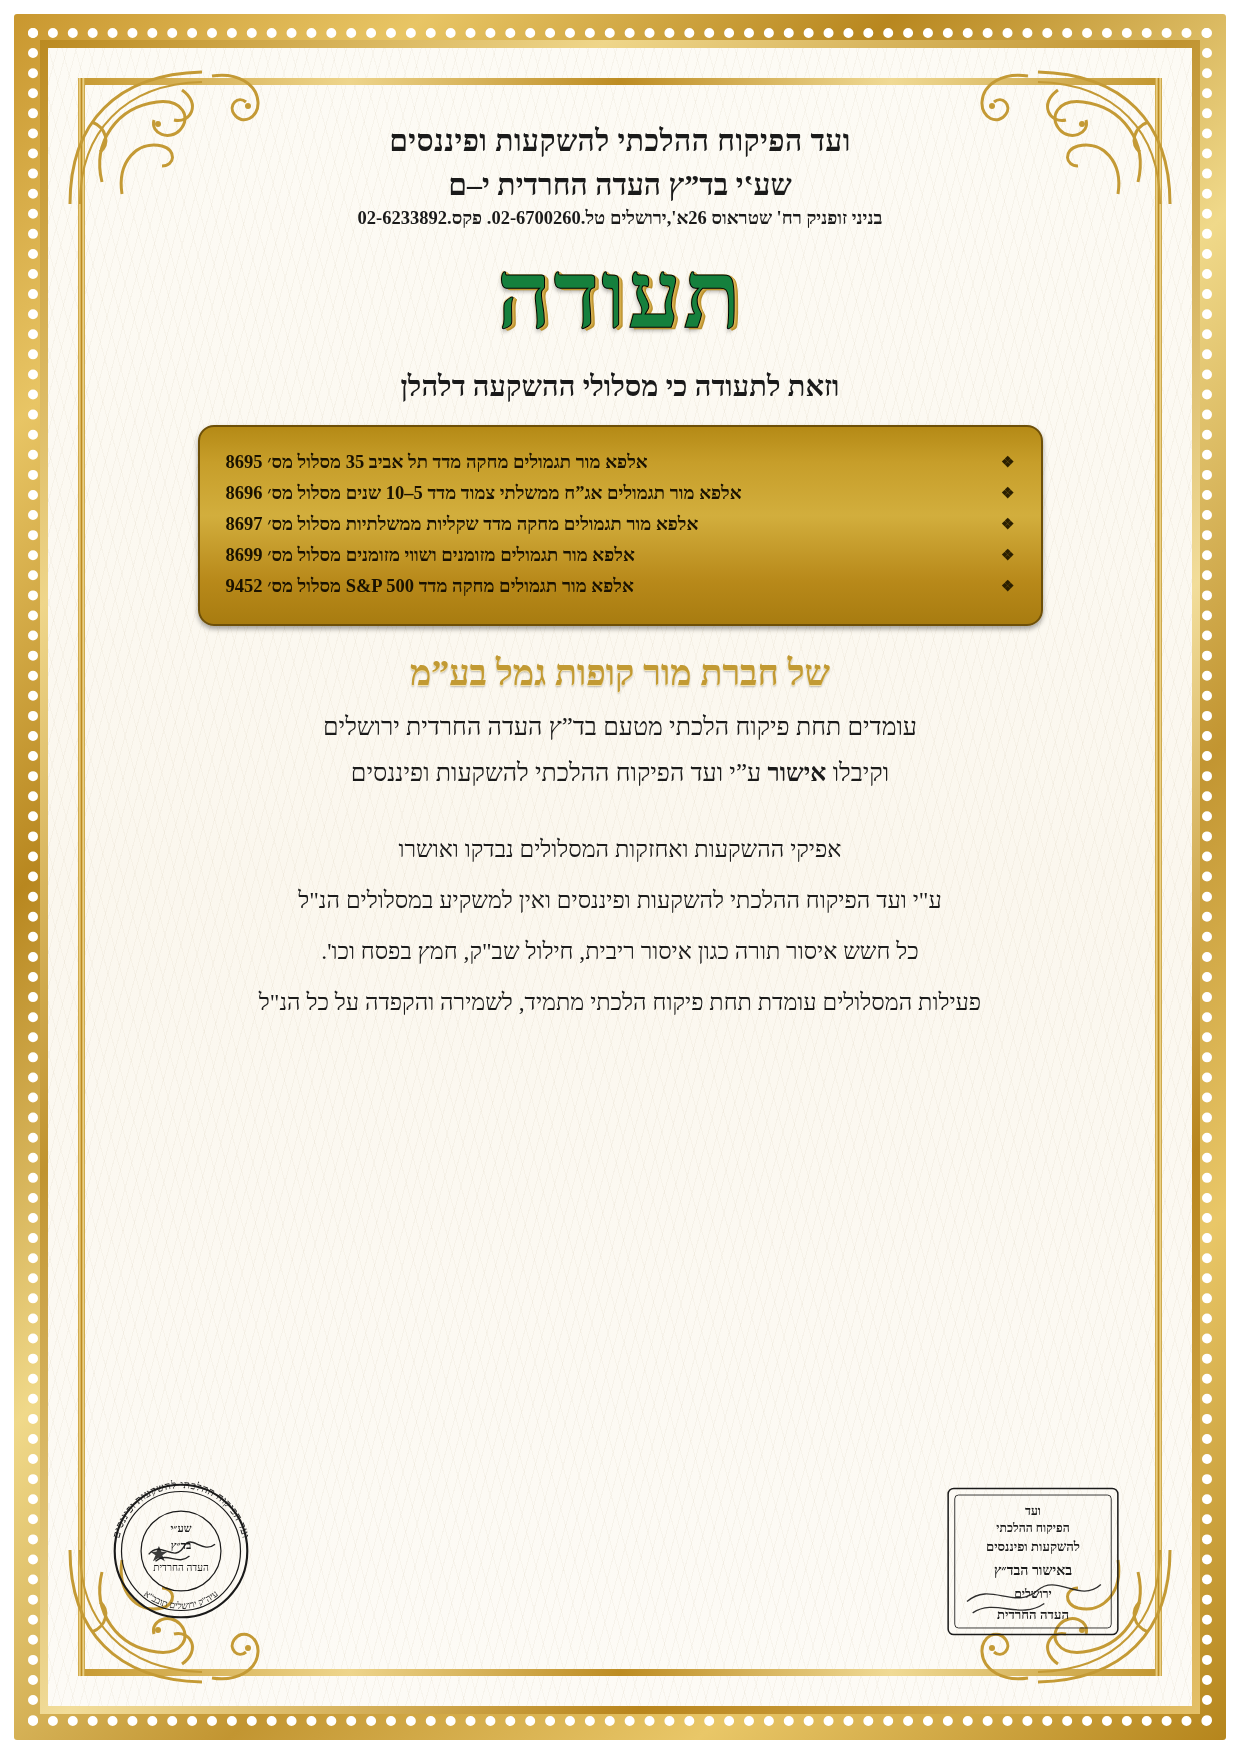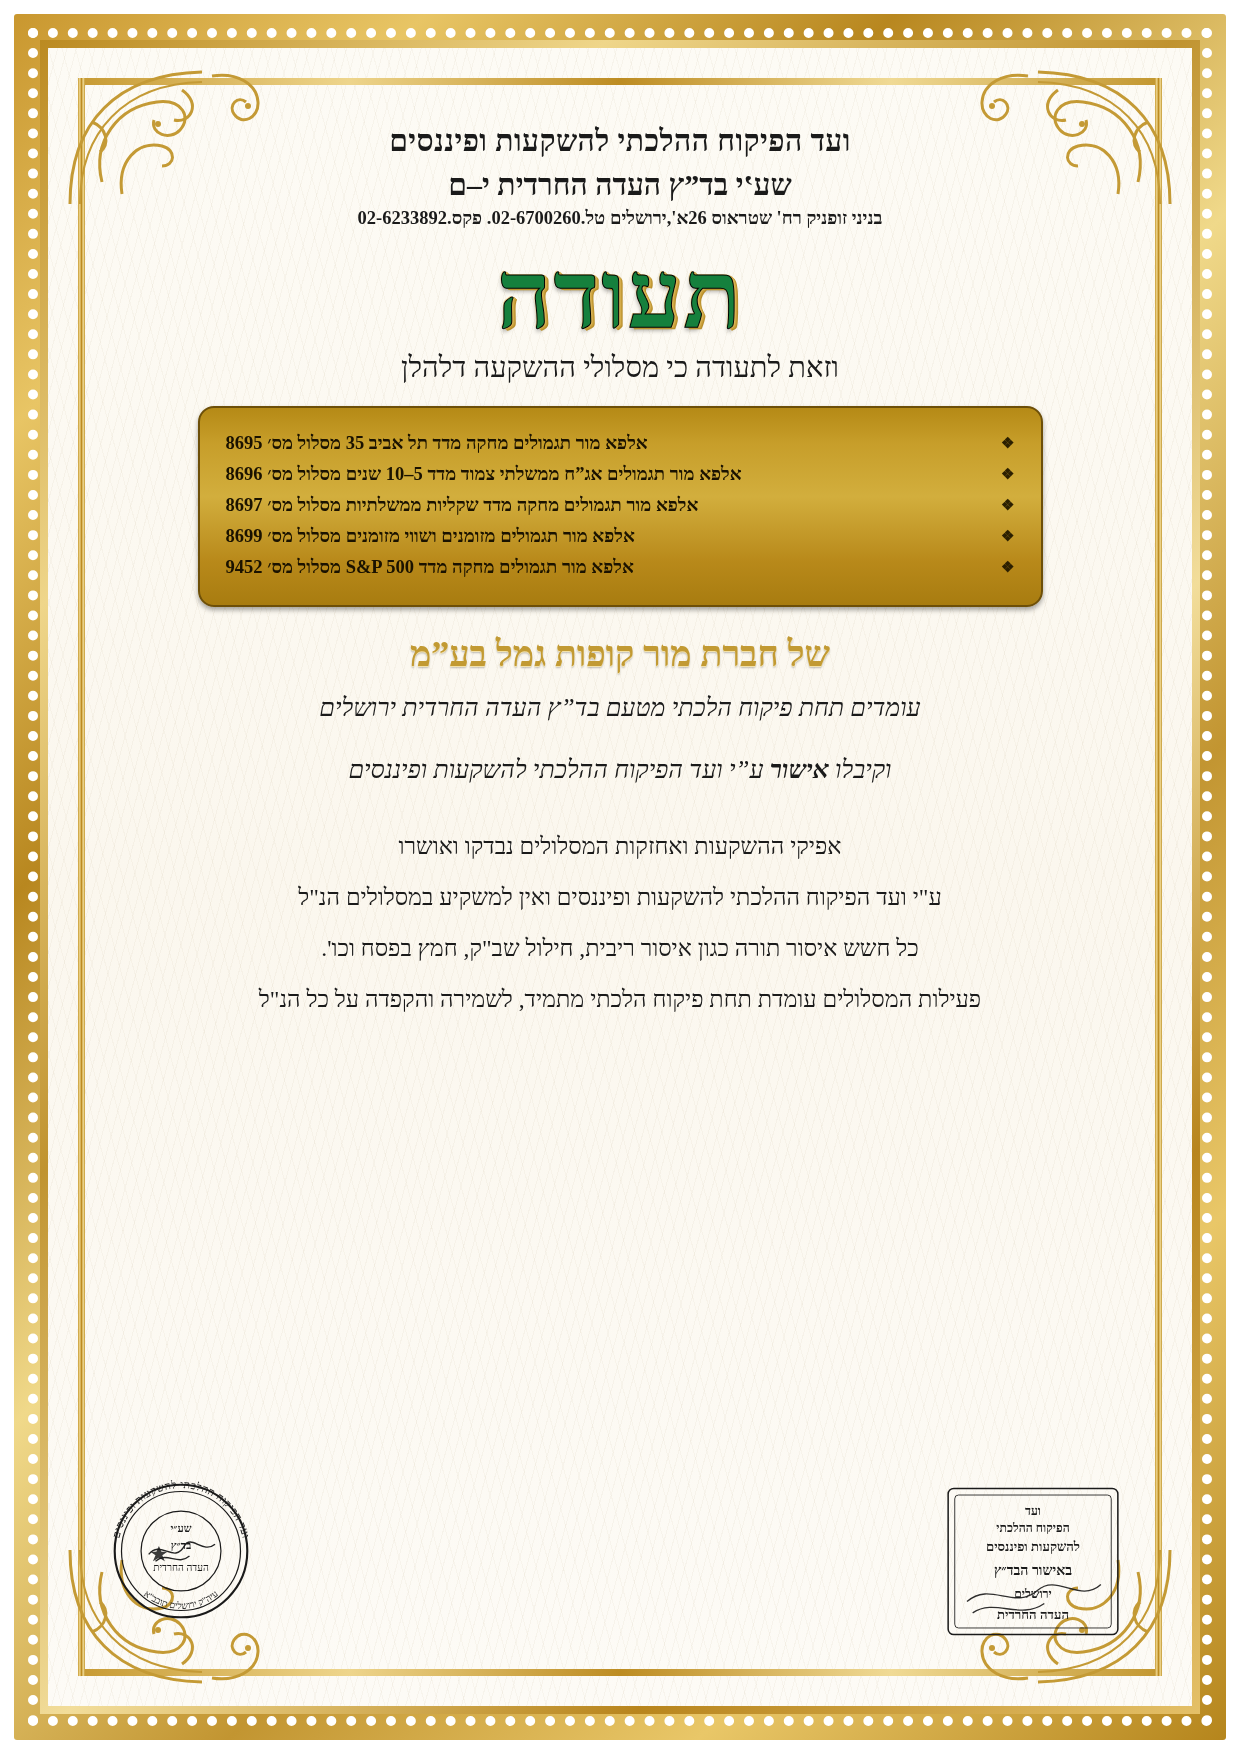--- a/index.html
+++ b/index.html
@@ -114,23 +114,23 @@
     text-shadow:
        2px 0 0 #d8b254,
        3px 1px 0 #caa13c,
        4px 2px 0 #b98f2c,
       -1px -1px 0 #e8cf8c,
        0 3px 4px rgba(0,0,0,0.35);
     letter-spacing: 2px;
   }
 
   .subtitle {
-    margin-top: 4px;
+    margin-top: 23px;
     font-size: 29px;
-    font-weight: normal;
+    font-weight: bold;
     text-align: center;
   }
 
   
   .gold-box {
     margin: 22px auto 0 auto;
     width: 845px;
     border-radius: 16px;
     padding: 20px 26px 22px 26px;
     box-sizing: border-box;
@@ -162,23 +162,22 @@
     font-size: 36px;
     font-weight: bold;
     color: #c29a33;
     text-shadow: 0 1px 0 #f3e2ac, 0 2px 2px rgba(0,0,0,0.25);
   }
 
   .body-line {
     margin-top: 16px;
     font-size: 25px;
     line-height: 1.35;
-    font-style: italic;
-  }
-  .body-line.small-gap { margin-top: 28px; }
+  }
+  .body-line.small-gap { margin-top: 12px; }
   .approved { font-weight: bold; }
 
   .spacer { height: 26px; }
 
   .body-line2 {
     margin-top: 18px;
     font-size: 23.5px;
     line-height: 1.4;
   }
 

